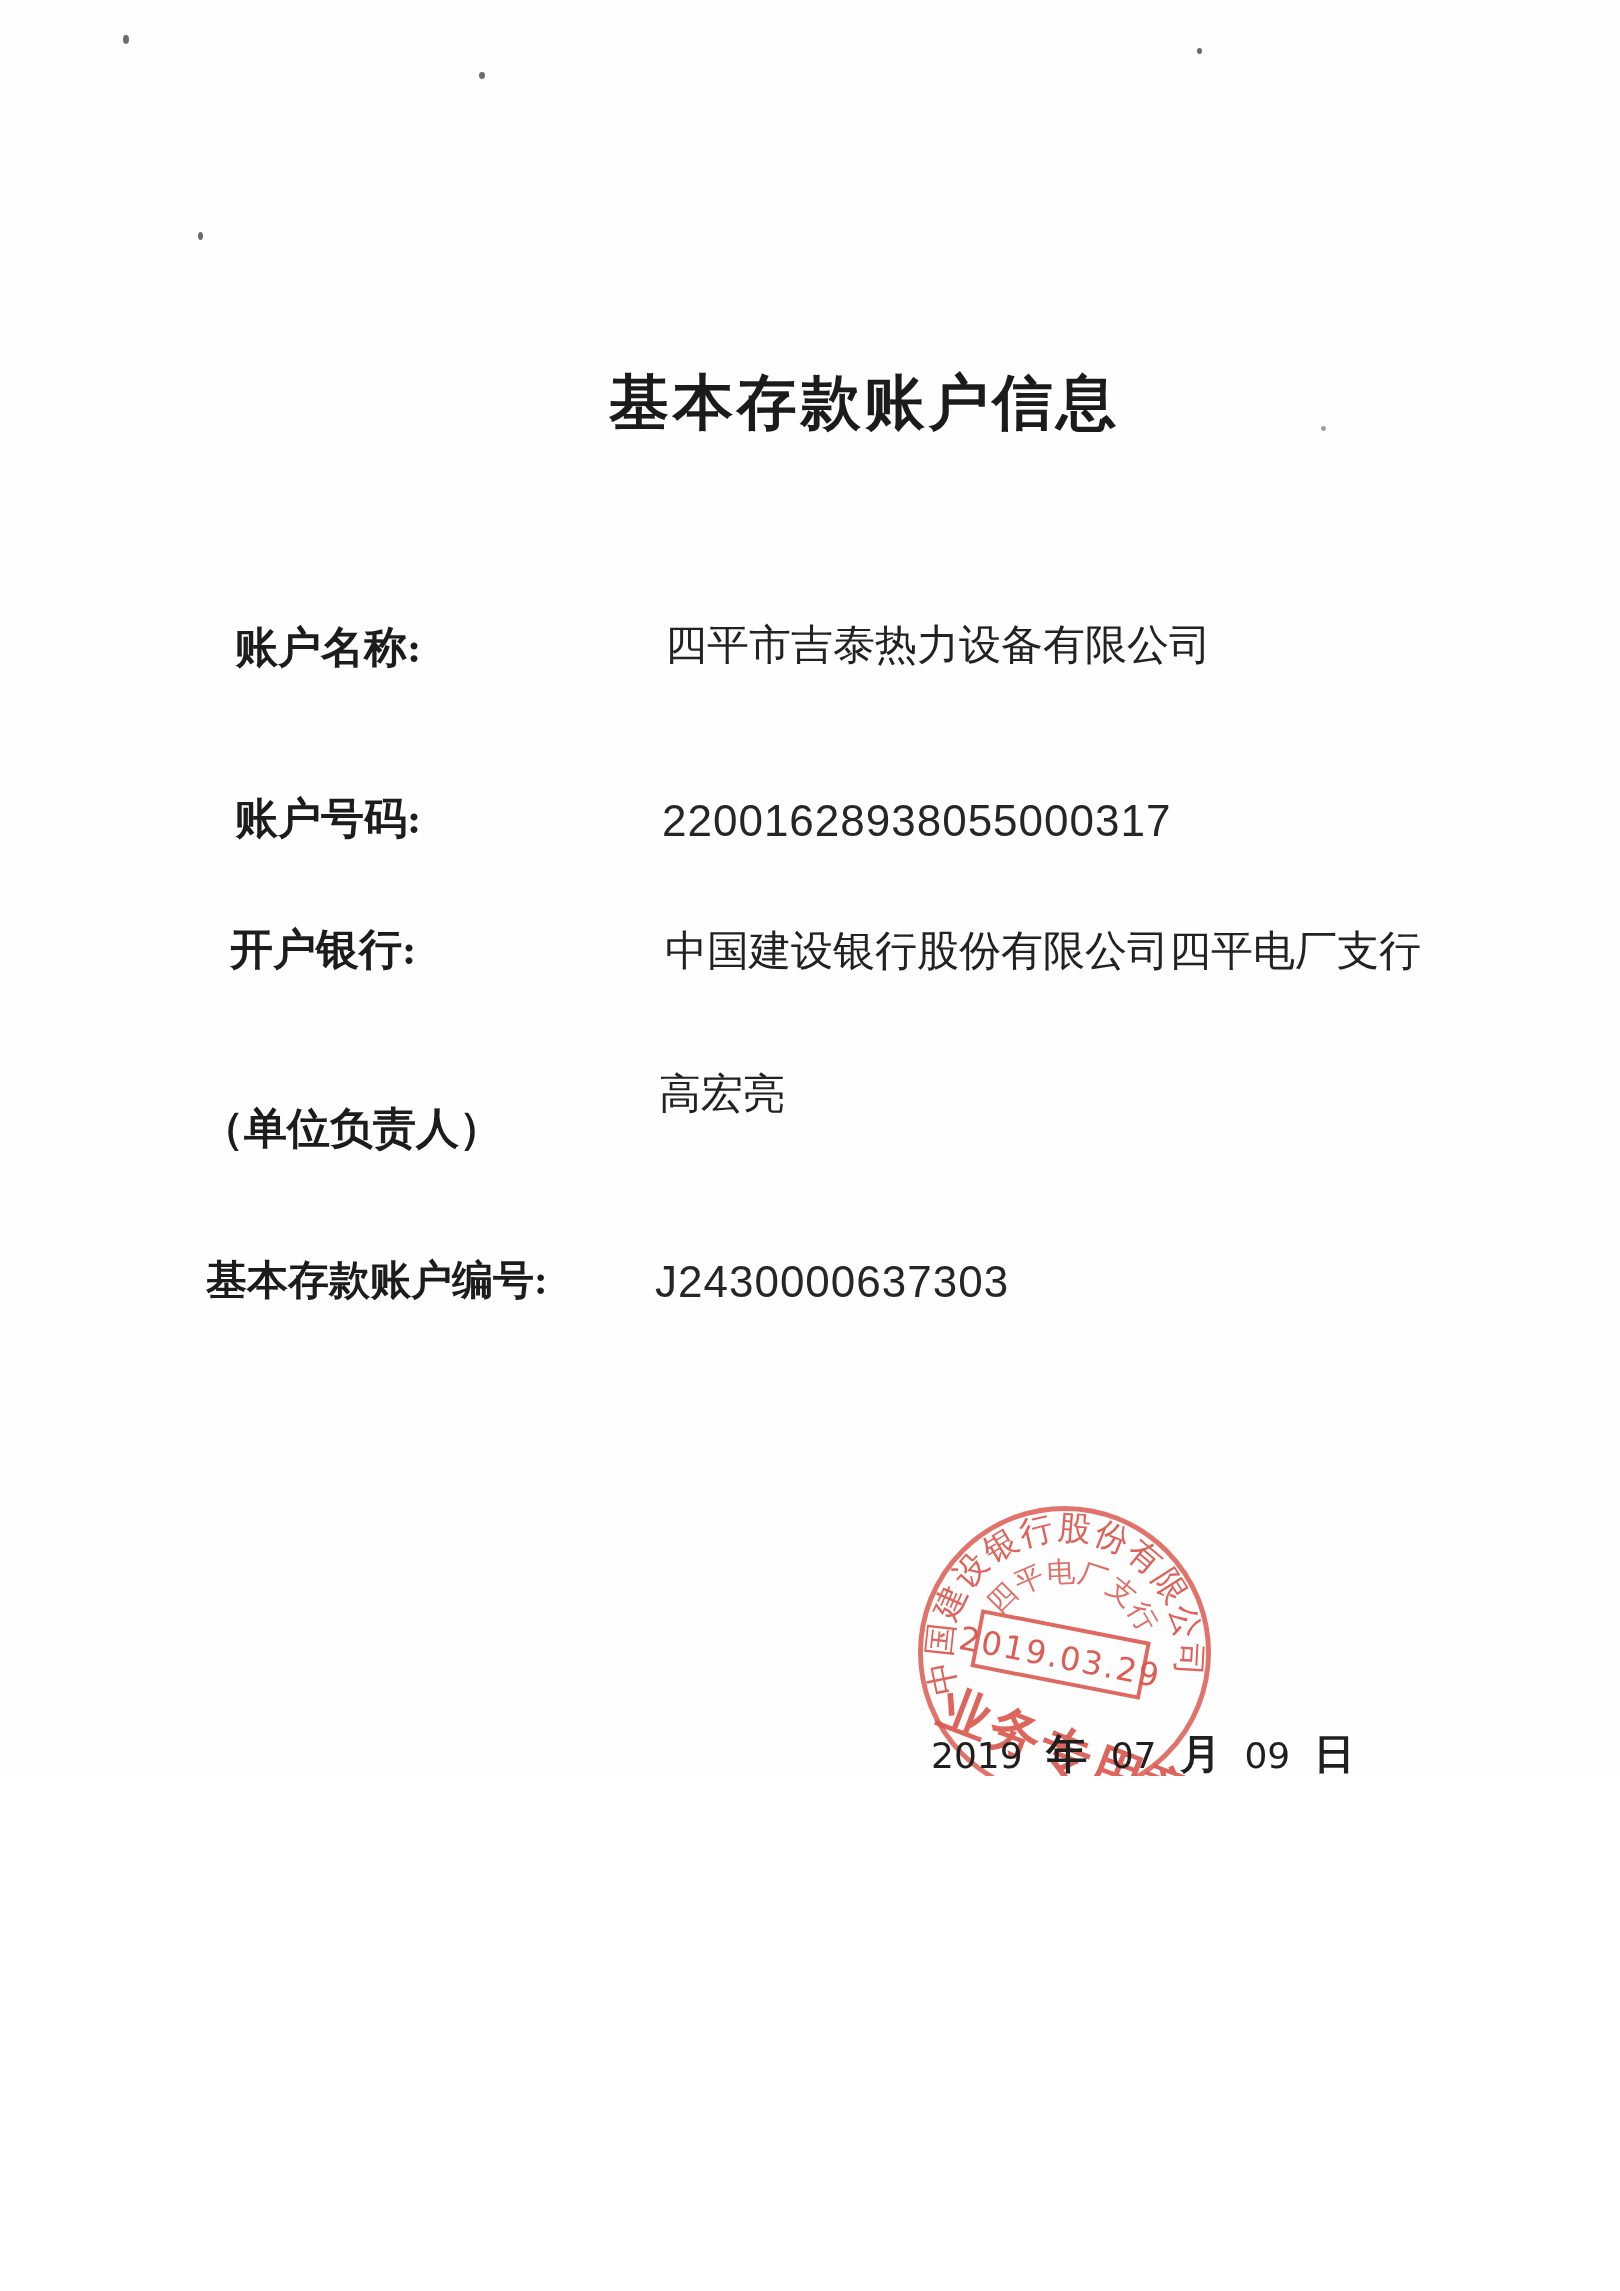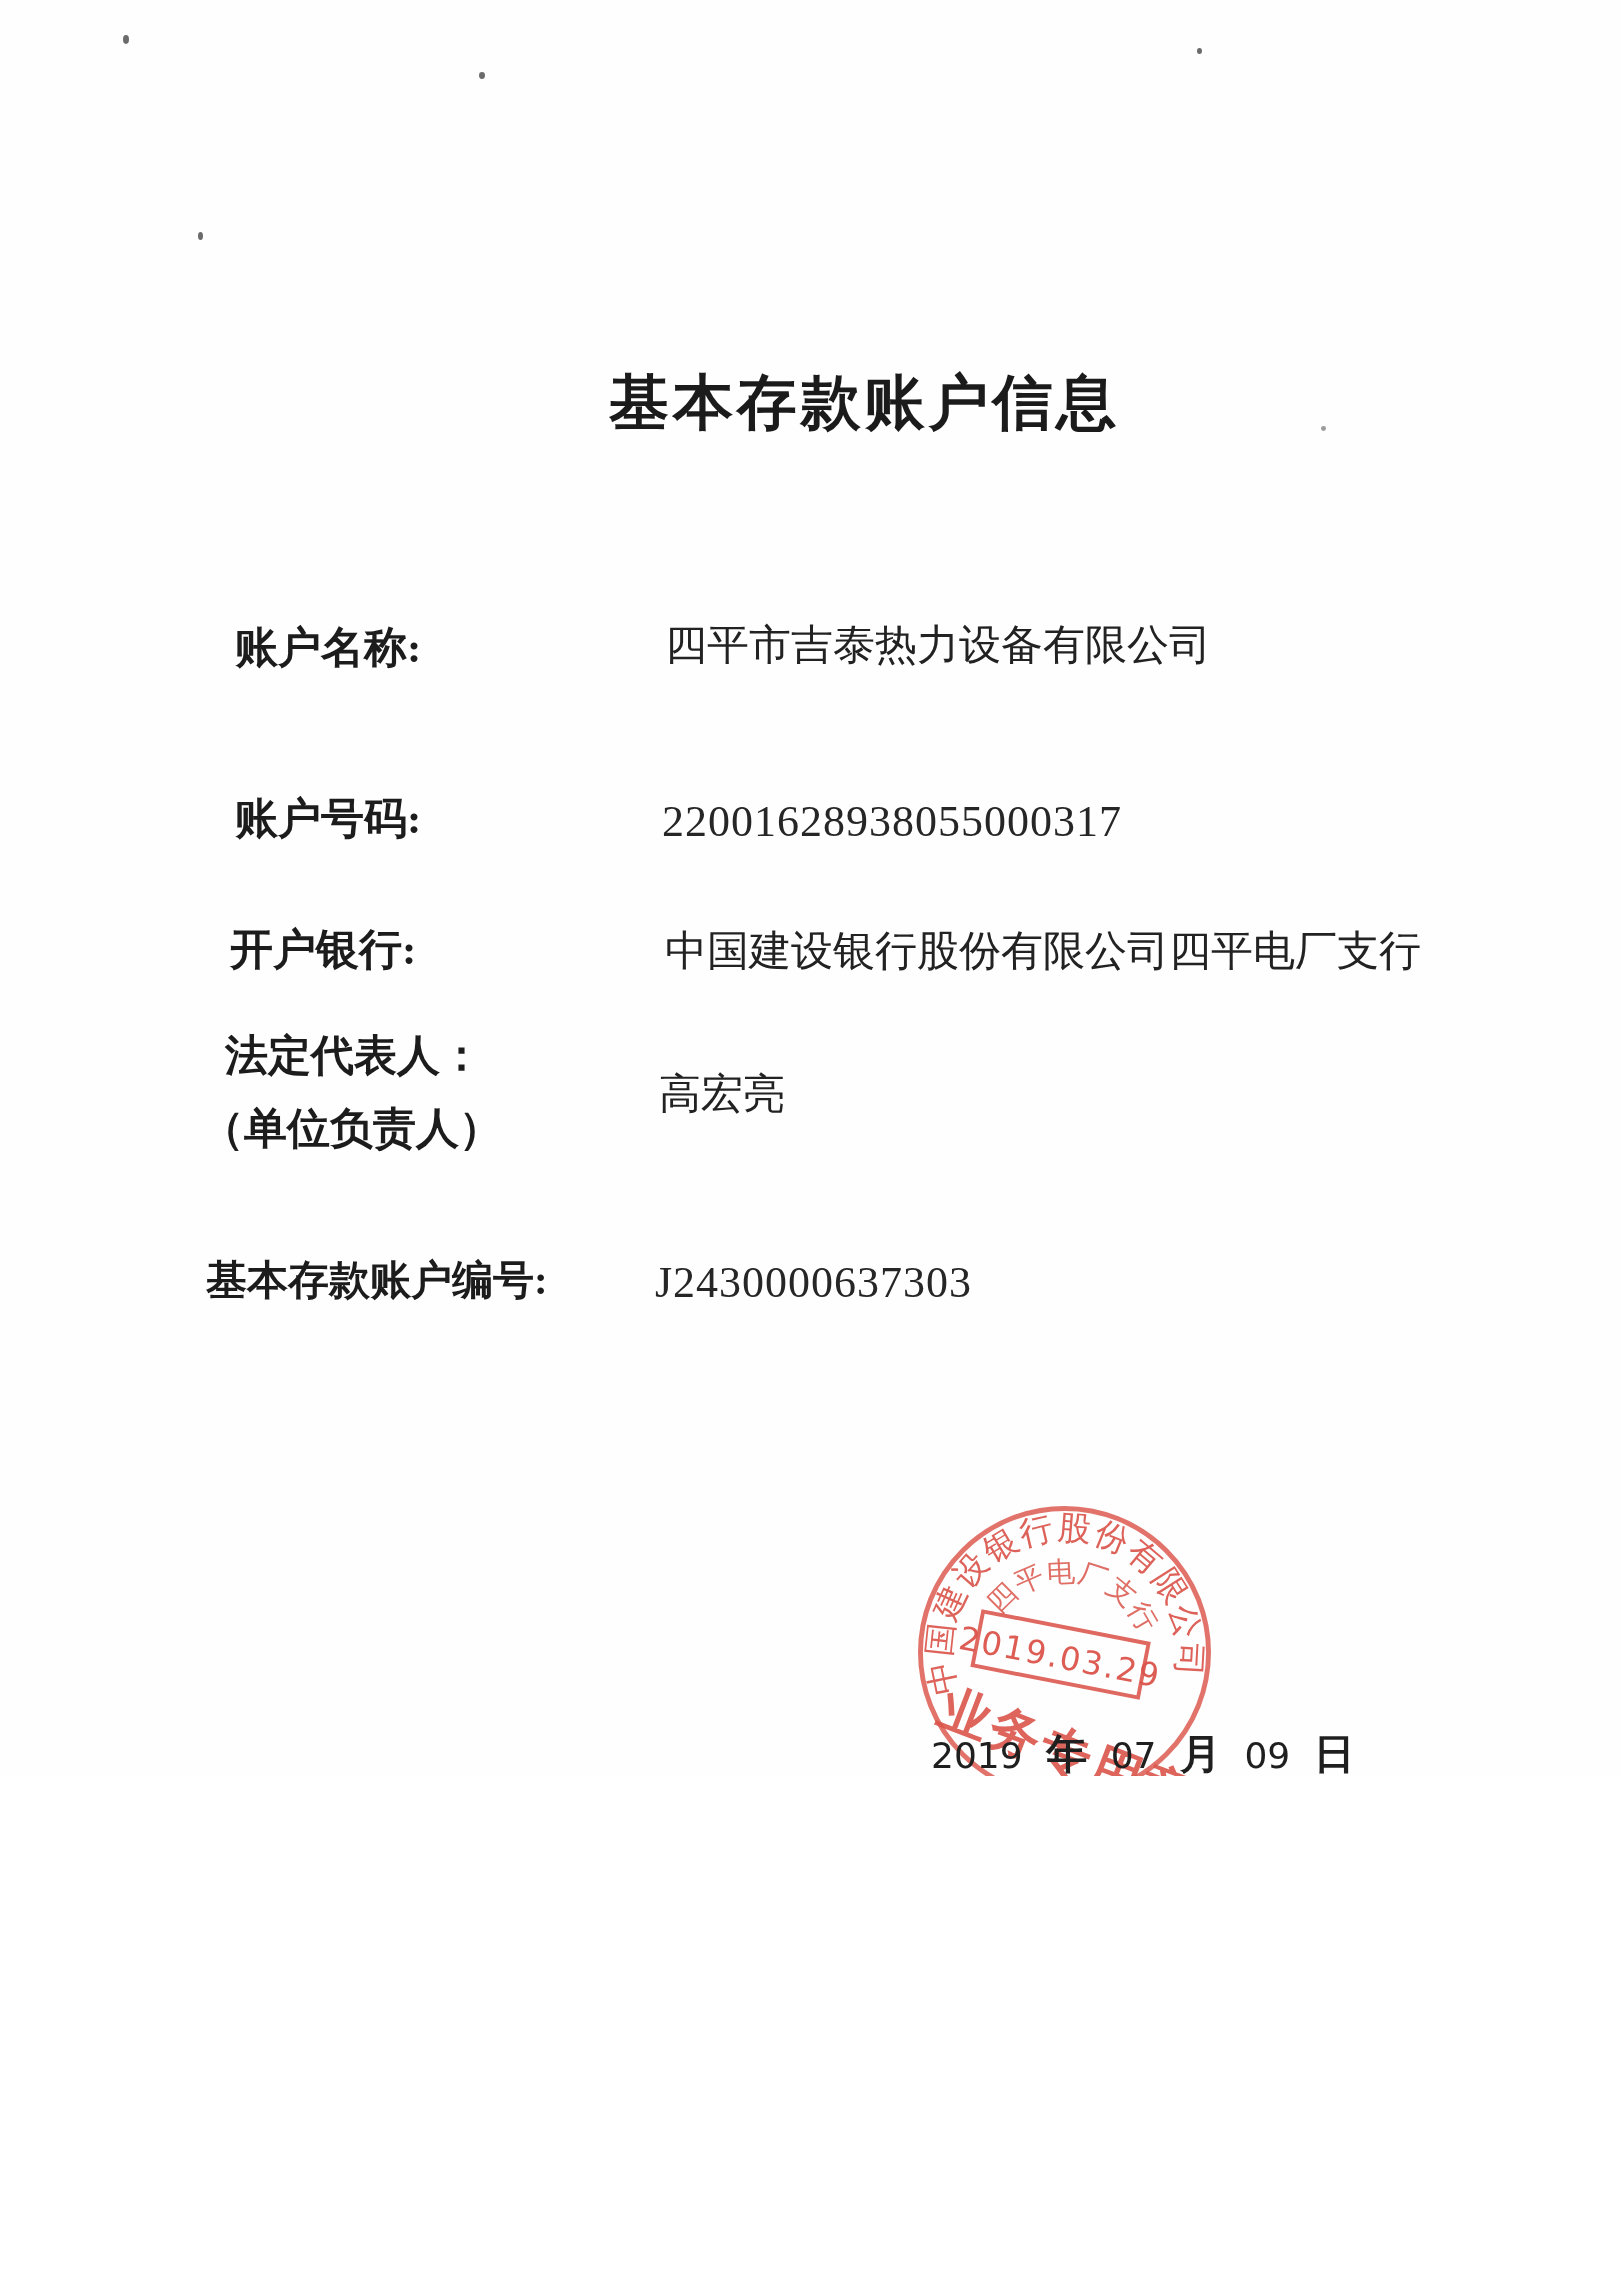--- a/index.html
+++ b/index.html
@@ -33,21 +33,21 @@
   .label.small {
     font-size: 41px;
   }
   .value {
     font-size: 42px;
     font-weight: 500;
     color: #222222;
     white-space: nowrap;
   }
   .num {
-    font-family: Liberation Serif, serif;
+    font-family: Liberation Sans, sans-serif;
     font-weight: 400;
     font-size: 44px;
     color: #262626;
     letter-spacing: 1px;
   }
   .date-line {
     display: inline-flex;
     align-items: baseline;
     gap: 23.5px;
     z-index: 3;
@@ -89,21 +89,20 @@
 
   <div class="abs label" style="left:235px; top:619px;text-align:right;">账户名称:</div>
   <div class="abs value" style="left:665px; top:617px;">四平市吉泰热力设备有限公司</div>
 
   <div class="abs label" style="left:235px; top:790px;text-align:center;">账户号码:</div>
   <div class="abs num" style="left:662px; top:796px;">22001628938055000317</div>
 
   <div class="abs label" style="left:230px; top:921px;">开户银行:</div>
   <div class="abs value" style="left:665px; top:923px;">中国建设银行股份有限公司四平电厂支行</div>
 
-  <div class="abs label" style="left:225px; top:1027px;">法定代表人：</div>
   <div class="abs label" style="left:201px; top:1100px;">（单位负责人）</div>
   <div class="abs value" style="left:659px; top:1066px;">高宏亮</div>
 
   <div class="abs label small" style="left:206px; top:1253px;">基本存款账户编号:</div>
   <div class="abs num" style="left:655px; top:1257px;">J2430000637303</div>
 
   <div class="abs stamp-wrap" style="left:894px; top:1482px; width:341px; height:341px;">
     <svg width="341" height="341" viewBox="0 0 348 348">
       <defs>
         <path id="ringPath" d="M 65,214 A 116 116 0 1 1 283,214" fill="none"></path>

